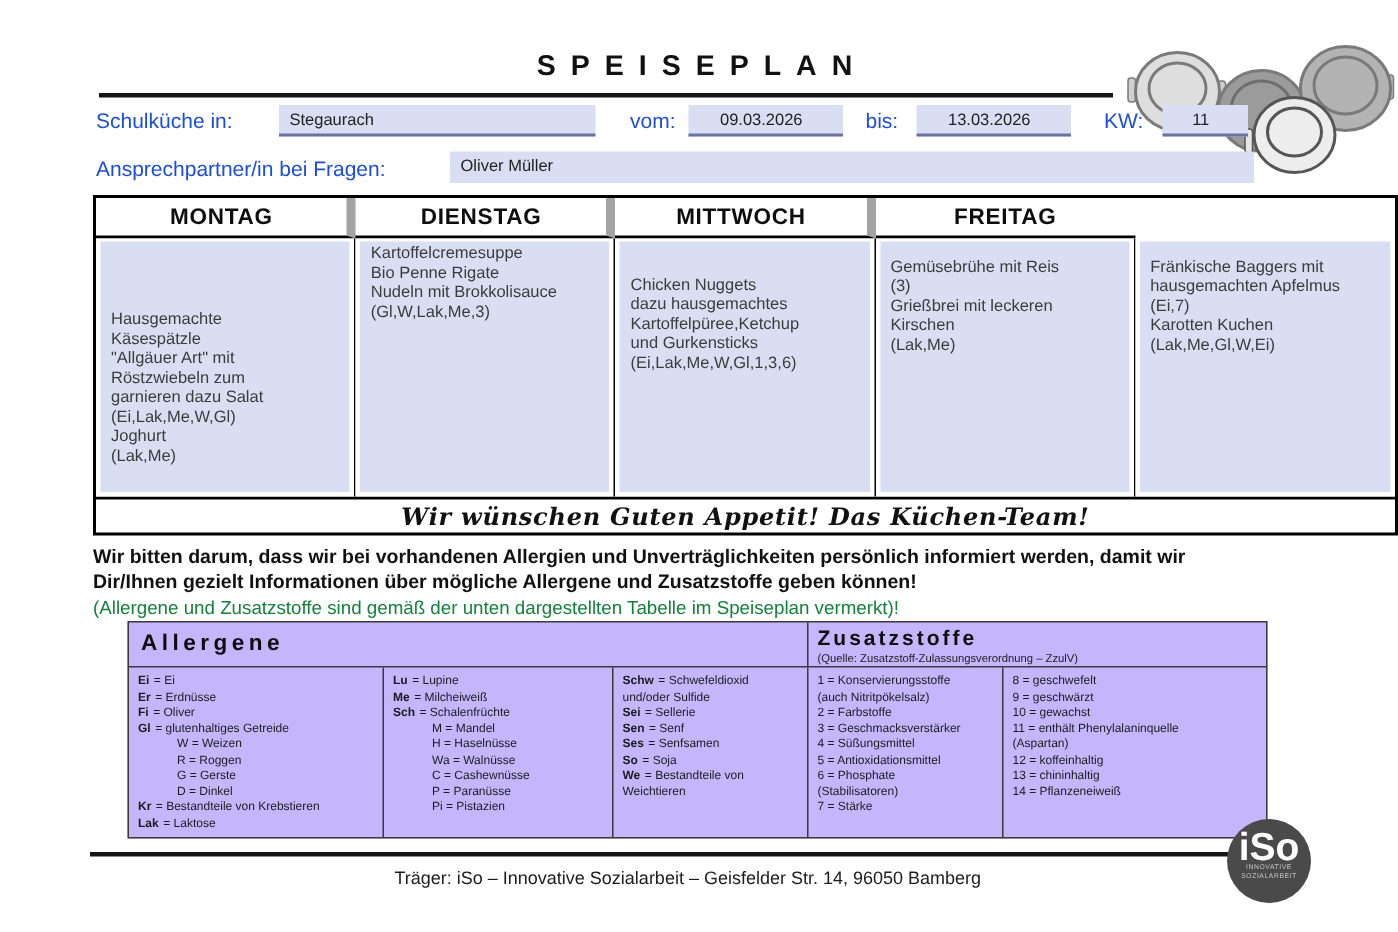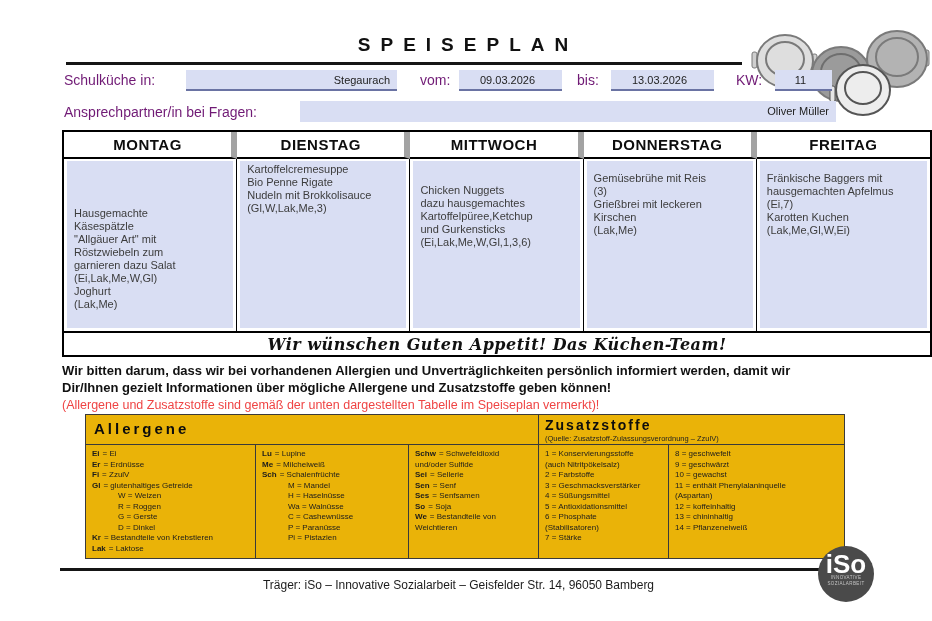--- a/index.html
+++ b/index.html
@@ -6,23 +6,23 @@
   body{width:932px;height:621px;position:relative;overflow:hidden;
        font-family:"Liberation Sans", sans-serif;color:#1a1a1a;}
   .abs{position:absolute;}
 
   
   .title{top:34px;left:0;width:932px;text-align:center;font-size:19px;font-weight:bold;
          letter-spacing:10px;padding-left:4px;box-sizing:border-box;color:#111;}
   .title-rule{top:62px;left:66px;width:676px;height:3px;background:#151515;}
 
   
-  .lbl{font-size:14px;color:#701a75;}
+  .lbl{font-size:14px;color:#1d4ed8;}
   .field{background:#d9def3;font-size:11px;color:#222;box-sizing:border-box;
-         padding:4px 7px 0 7px;height:21px;text-align:right;}
+         padding:4px 7px 0 7px;height:21px;}
   .underlined{border-bottom:2px solid #6a73a3;}
   .center{text-align:center;padding-left:0;padding-right:6px;}
 
   
   .week-table{left:62px;top:130px;width:866px;border:2px solid #000;background:#fff;}
   .wt-head,.wt-body{display:grid;grid-template-columns:repeat(5,1fr);}
   .wt-hcell{height:25px;display:flex;align-items:center;justify-content:center;
             font-weight:bold;font-size:15px;letter-spacing:0.5px;border-right:6px solid #a3a3a3;
             border-bottom:2px solid #000;color:#0d0d0d;}
   .wt-hcell.last{border-right:none;}
@@ -34,24 +34,24 @@
         padding-left:7px;padding-right:4px;}
   .pt-montag{padding-top:46px;} .pt-dienstag{padding-top:2px;} .pt-mittwoch{padding-top:23px;}
   .pt-donnerstag{padding-top:11px;} .pt-freitag{padding-top:11px;}
   .wt-foot{border-top:2px solid #000;height:22px;display:flex;align-items:center;justify-content:center;}
   .appetit{font-family:"DejaVu Serif", serif;font-style:italic;font-weight:bold;
            font-size:16px;letter-spacing:0.5px;color:#111;}
 
   
   .notice{left:62px;top:362px;width:868px;}
   .notice .b{font-weight:bold;font-size:13px;line-height:17px;color:#111;}
-  .notice .n{font-size:12.5px;line-height:17px;color:#ef4444;margin-top:1px;}
-
-  
-  .legend{left:85px;top:414px;width:758px;border:1px solid #3a3a3a;background:#eab308;}
+  .notice .n{font-size:12.5px;line-height:17px;color:#15803d;margin-top:1px;}
+
+  
+  .legend{left:85px;top:414px;width:758px;border:1px solid #3a3a3a;background:#c4b5fd;}
   .lg-head{display:grid;grid-template-columns:453px 1fr;border-bottom:1px solid #3a3a3a;}
   .lg-head-left{border-right:1px solid #3a3a3a;padding:5px 8px 4px 8px;}
   .lg-head-right{padding:2px 6px 1px 6px;}
   .lg-title{font-weight:bold;font-size:15px;letter-spacing:3px;color:#0d0d0d;}
   .lg-src{font-size:7.5px;color:#222;margin-top:1px;}
   .lg-body{display:grid;grid-template-columns:170px 153px 130px 130px 1fr;}
   .lg-col{border-right:1px solid #3a3a3a;padding:4px 21px 4px 6px;min-height:100px;box-sizing:border-box;}
   .lg-col.last{border-right:none;}
   .entry{font-size:8px;line-height:10.5px;color:#1c1c1c;}
   .entry b{margin-right:3px;}
@@ -103,21 +103,20 @@
 <span class="abs field underlined center" style="left:775px;top:70px;width:57px;">11</span>
 
 <span class="abs lbl" style="left:64px;top:104px;">Ansprechpartner/in bei Fragen:</span>
 <span class="abs field" style="left:300px;top:101px;width:536px;">Oliver Müller</span>
 
 <div class="abs week-table">
   <div class="wt-head">
     <div class="wt-hcell">MONTAG</div>
     <div class="wt-hcell">DIENSTAG</div>
     <div class="wt-hcell">MITTWOCH</div>
-    <div class="wt-hcell">DONNERSTAG</div>
     <div class="wt-hcell last">FREITAG</div>
   </div>
   <div class="wt-body">
     <div class="wt-cell">
       <div class="cell-fill">
           <div class="menu pt-montag">Hausgemachte
 Käsespätzle
 "Allgäuer Art" mit
 Röstzwiebeln zum
 garnieren dazu Salat
@@ -181,21 +180,21 @@
     <div class="lg-head-right">
       <div class="lg-title" style="font-size:14px;letter-spacing:2px;">Zusatzstoffe</div>
       <div class="lg-src">(Quelle: Zusatzstoff-Zulassungsverordnung – ZzulV)</div>
     </div>
   </div>
   <div class="lg-body">
     <div class="lg-col">
 
     <div class="entry"><b>Ei</b><span>= Ei</span></div>
         <div class="entry"><b>Er</b><span>= Erdnüsse</span></div>
-        <div class="entry"><b>Fi</b><span>= ZzulV</span></div>
+        <div class="entry"><b>Fi</b><span>= Oliver</span></div>
         <div class="entry"><b>Gl</b><span>= glutenhaltiges Getreide</span></div>
         <div class="entry indent"><span>W = Weizen</span></div>
         <div class="entry indent"><span>R = Roggen</span></div>
         <div class="entry indent"><span>G = Gerste</span></div>
         <div class="entry indent"><span>D = Dinkel</span></div>
         <div class="entry"><b>Kr</b><span>= Bestandteile von Krebstieren</span></div>
         <div class="entry"><b>Lak</b><span>= Laktose</span></div>
       </div>
     <div class="lg-col">
 

